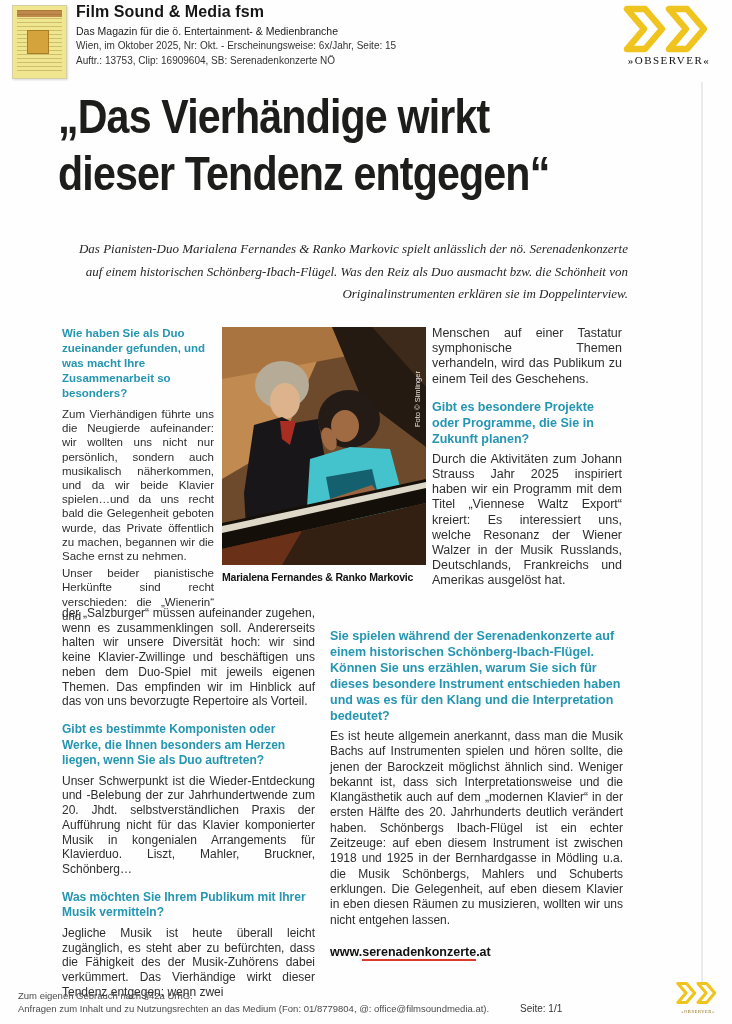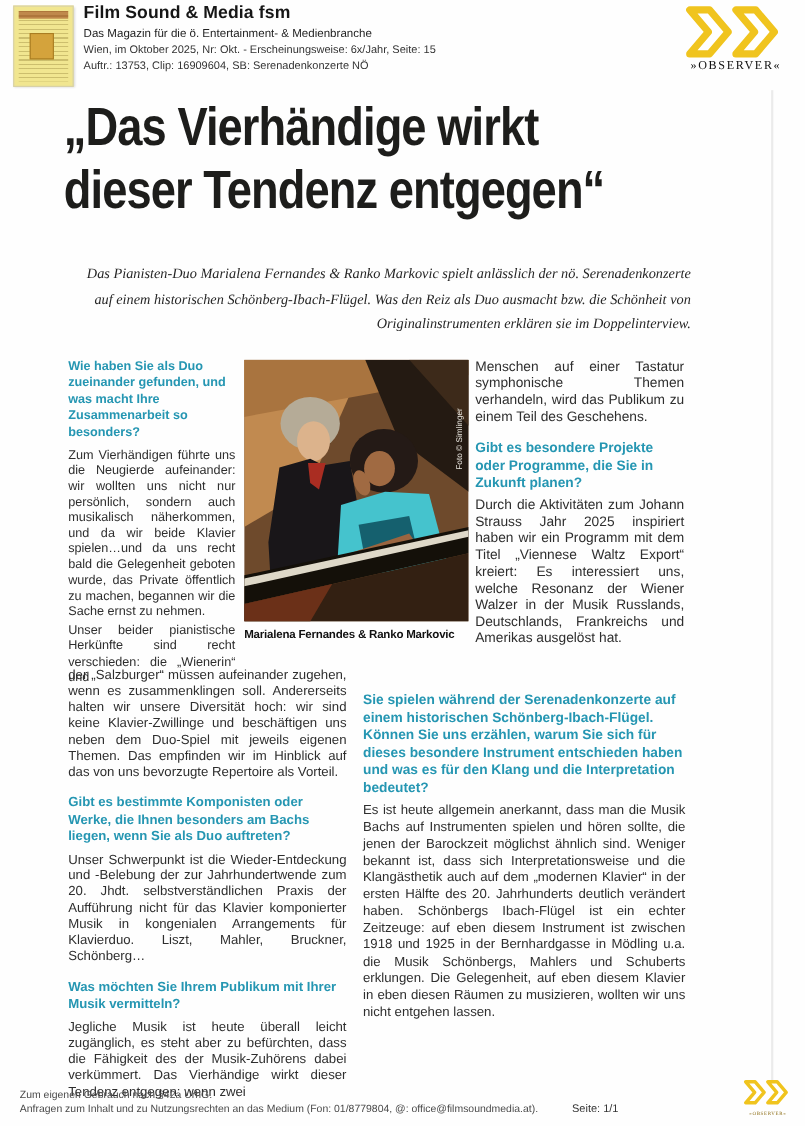--- a/index.html
+++ b/index.html
@@ -144,30 +144,33 @@
   </div>
 
   <div class="col-nr">
     <p class="a">Menschen auf einer Tastatur symphonische Themen verhandeln, wird das Publikum zu einem Teil des Geschehens.</p>
     <div class="q">Gibt es besondere Projekte oder Programme, die Sie in Zukunft planen?</div>
     <p class="a">Durch die Aktivitäten zum Johann Strauss Jahr 2025 inspiriert haben wir ein Programm mit dem Titel „Viennese Waltz Export“ kreiert: Es interessiert uns, welche Resonanz der Wiener Walzer in der Musik Russlands, Deutschlands, Frankreichs und Amerikas ausgelöst hat.</p>
   </div>
 
   <div class="col-wl">
     <p class="a">der „Salzburger“ müssen aufeinander zugehen, wenn es zusammenklingen soll. Andererseits halten wir unsere Diversität hoch: wir sind keine Klavier-Zwillinge und beschäftigen uns neben dem Duo-Spiel mit jeweils eigenen Themen. Das empfinden wir im Hinblick auf das von uns bevorzugte Repertoire als Vorteil.</p>
-    <div class="q">Gibt es bestimmte Komponisten oder Werke, die Ihnen besonders am Bachs liegen, wenn Sie als Duo auftreten?</div>
+    <div class="q">Gibt es bestimmte Komponisten oder Werke, die Ihnen besonders am Herzen liegen, wenn Sie als Duo auftreten?</div>
     <p class="a">Unser Schwerpunkt ist die Wieder-Entdeckung und -Belebung der zur Jahrhundertwende zum 20. Jhdt. selbstverständlichen Praxis der Aufführung nicht für das Klavier komponierter Musik in kongenialen Arrangements für Klavierduo. Liszt, Mahler, Bruckner, Schönberg…</p>
     <div class="q">Was möchten Sie Ihrem Publikum mit Ihrer Musik vermitteln?</div>
     <p class="a">Jegliche Musik ist heute überall leicht zugänglich, es steht aber zu befürchten, dass die Fähigkeit des der Musik-Zuhörens dabei verkümmert. Das Vierhändige wirkt dieser Tendenz entgegen: wenn zwei</p>
   </div>
 
   <div class="col-wr">
     <div class="q">Sie spielen während der Serenadenkonzerte auf einem historischen Schönberg-Ibach-Flügel. Können Sie uns erzählen, warum Sie sich für dieses besondere Instrument entschieden haben und was es für den Klang und die Interpretation bedeutet?</div>
     <p class="a">Es ist heute allgemein anerkannt, dass man die Musik Bachs auf Instrumenten spielen und hören sollte, die jenen der Barockzeit möglichst ähnlich sind. Weniger bekannt ist, dass sich Interpretationsweise und die Klangästhetik auch auf dem „modernen Klavier“ in der ersten Hälfte des 20. Jahrhunderts deutlich verändert haben. Schönbergs Ibach-Flügel ist ein echter Zeitzeuge: auf eben diesem Instrument ist zwischen 1918 und 1925 in der Bernhardgasse in Mödling u.a. die Musik Schönbergs, Mahlers und Schuberts erklungen. Die Gelegenheit, auf eben diesem Klavier in eben diesen Räumen zu musizieren, wollten wir uns nicht entgehen lassen.</p>
     <div class="event">
+      <div>
+        <span>www.</span><span class="url-domain">serenadenkonzerte</span><span>.at</span>
+      </div>
     </div>
   </div>
 
   <div class="footer-left">
     <div>Zum eigenen Gebrauch nach §42a UrhG.</div>
     <div>Anfragen zum Inhalt und zu Nutzungsrechten an das Medium (Fon: 01/8779804, @: office@filmsoundmedia.at).</div>
   </div>
   <div class="page-indicator">Seite: 1/1</div>
   <div class="obs-mini">
     <svg width="44" height="26" viewBox="0 0 92 54">

